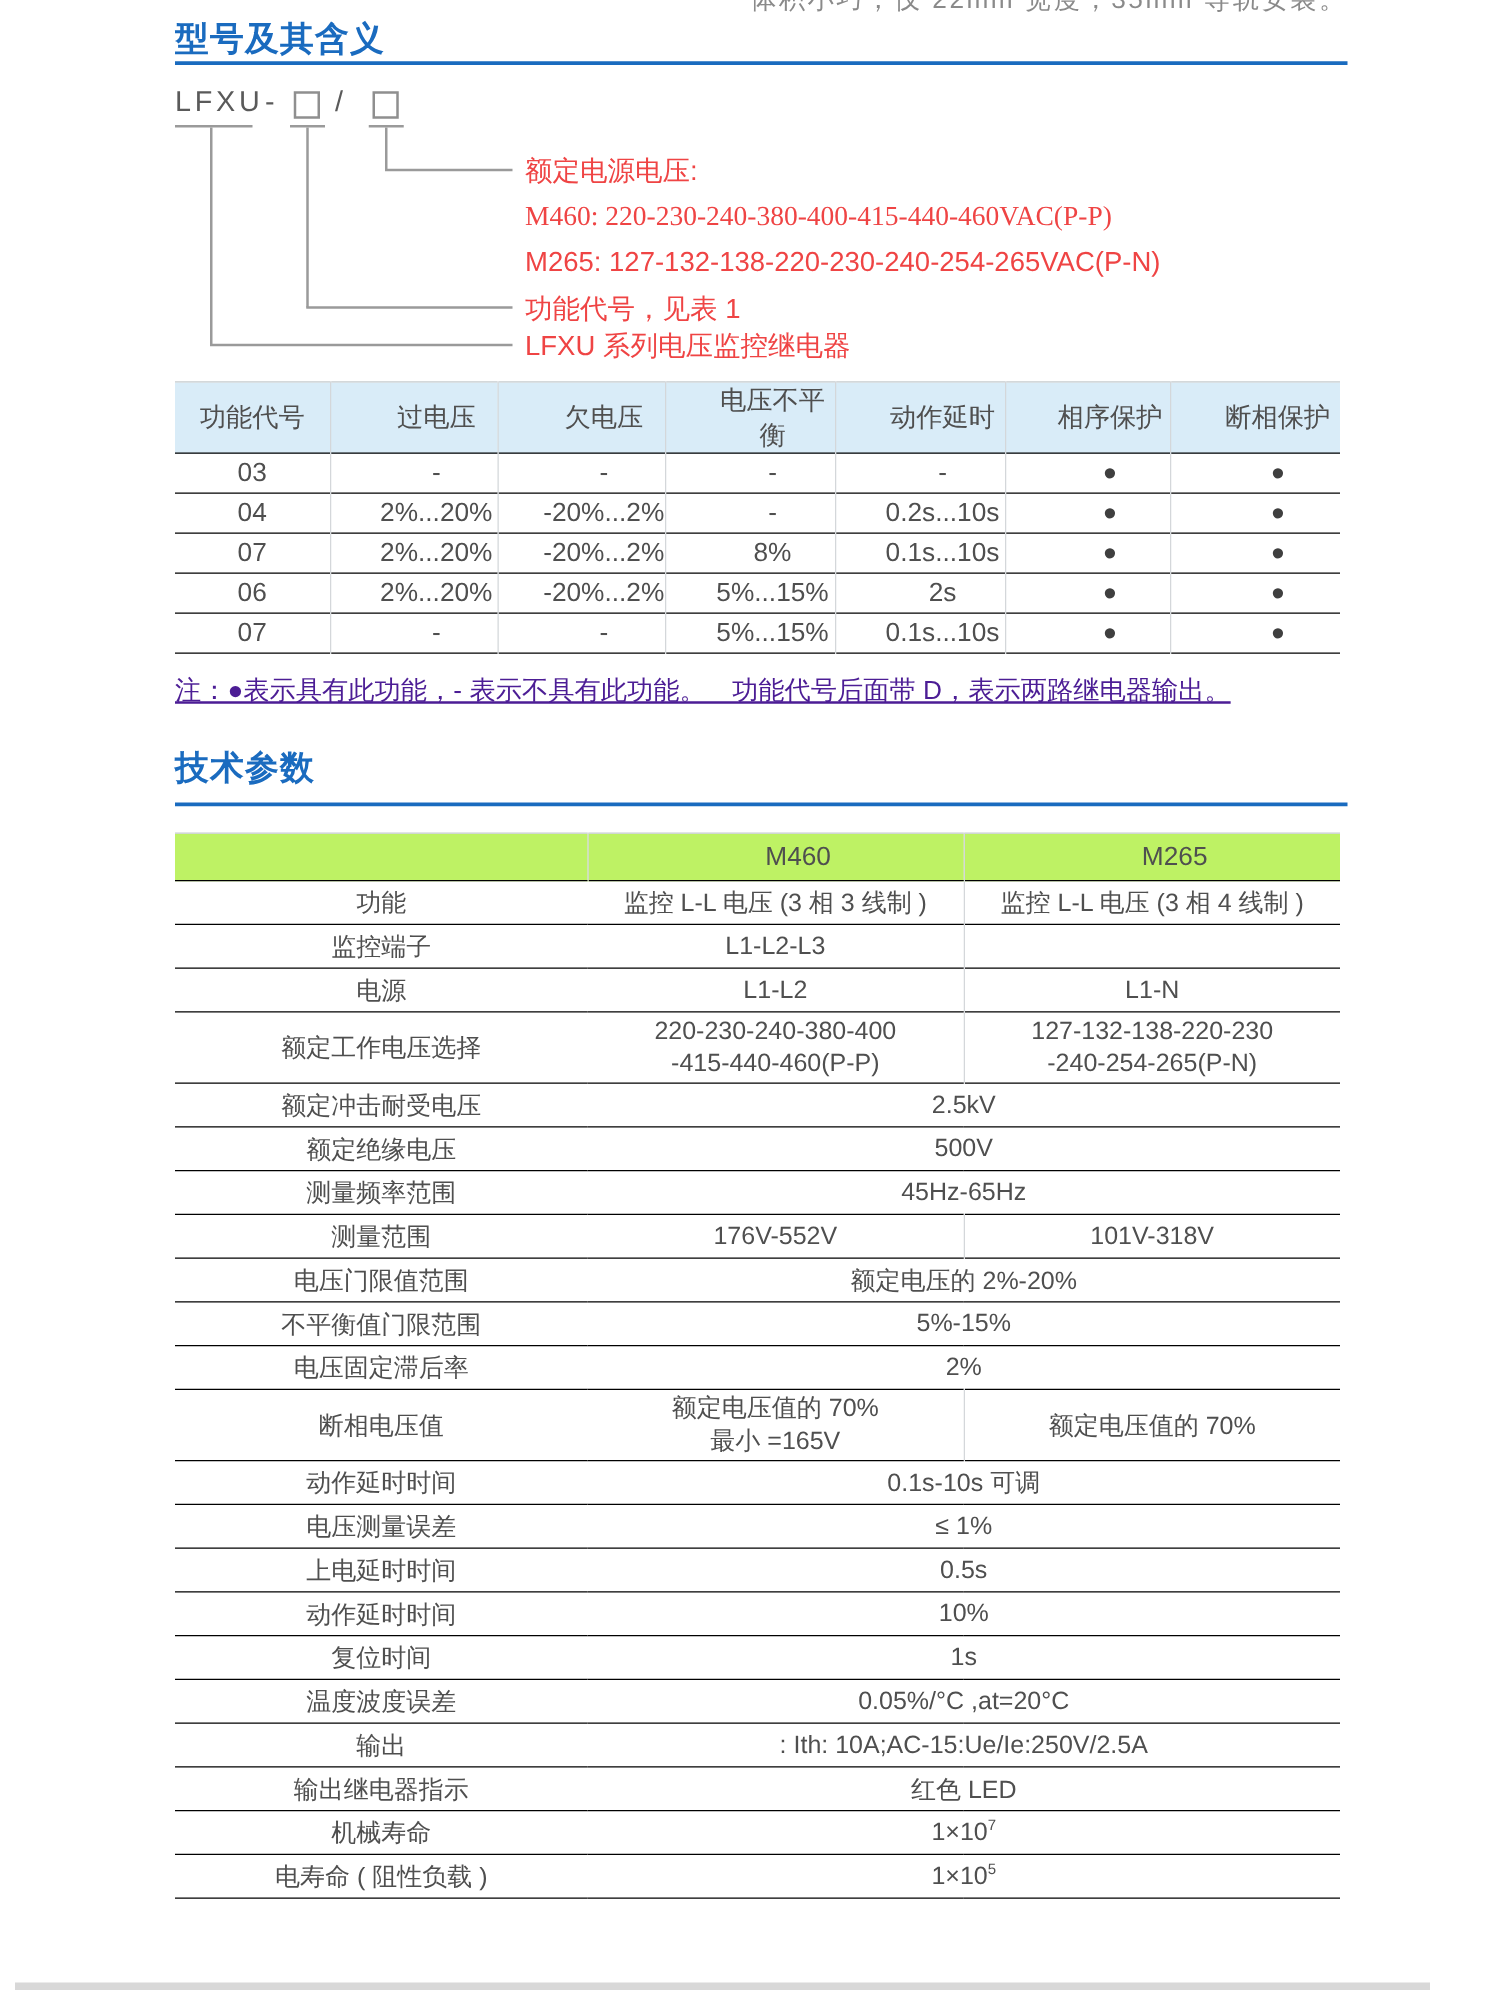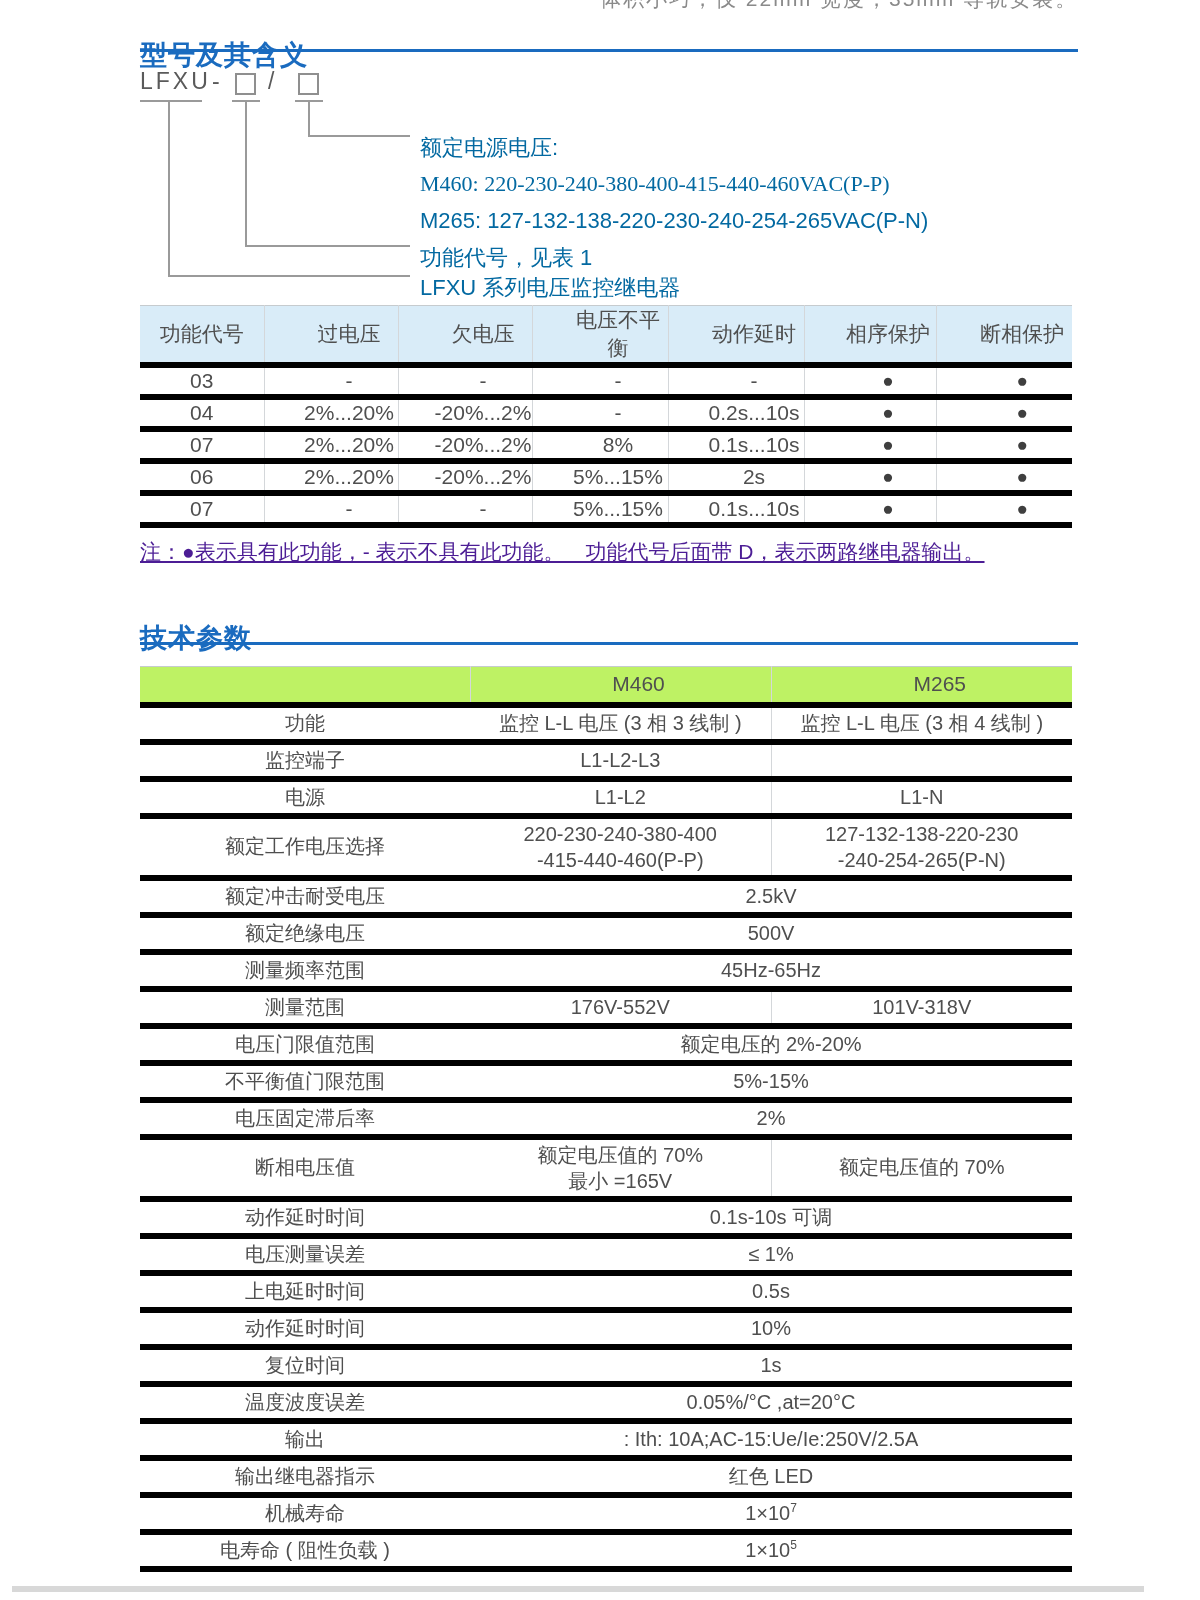--- a/index.html
+++ b/index.html
@@ -13,33 +13,33 @@
     overflow:hidden;
   }
   
   .top-clipped {
     position:absolute; top:-15px; left:600px;
     font-size:21px; color:#8a8a8a; letter-spacing:2px; white-space:nowrap;
   }
   
   .sec-title {
     position:absolute; left:140px;
-    font-size:27px; font-weight:700; color:#1a6bbf; letter-spacing:1px;margin-top:24px;
+    font-size:27px; font-weight:700; color:#1a6bbf; letter-spacing:1px;
   }
   .sec-rule {
     position:absolute; left:140px; width:938px; height:3px; background:#1a6bbf;
   }
   #sec1-title { top:13px; }
   #sec1-rule  { top:49px; }
   #sec2-title { top:596px; }
   #sec2-rule  { top:642px; }
 
   
   .diagram { position:absolute; top:60px; left:140px; width:950px; height:250px; }
-  .diagram .txt { position:absolute; font-size:22px; color:#0369a1; white-space:nowrap;margin-top:11px; }
+  .diagram .txt { position:absolute; font-size:22px; color:#ef4444; white-space:nowrap; }
   .model-code { position:absolute; top:8px; left:0; font-size:23px; color:#5a5a5a; }
   .model-code span { position:absolute; top:0; }
   .mc-prefix { left:0; letter-spacing:3px; }
   .mc-dash   { left:72px; }
   .mc-slash  { left:128px; }
   .code-box  { position:absolute; top:13px; width:21px; height:22px; border:2px solid #8f8f8f; background:#fff; }
   #box1 { left:95px; }
   #box2 { left:158px; }
   .uline { position:absolute; top:40px; height:2px; background:#9a9a9a; }
   #ul-prefix { left:0;    width:62px; }
@@ -57,21 +57,21 @@
   #lbl-m460     { top:100px; left:280px;font-family:Liberation Serif, serif; }
   #lbl-m265     { top:137px; left:280px; }
   #lbl-function { top:172px; left:280px; }
   #lbl-series   { top:202px; left:280px; }
 
   
   table { border-collapse:collapse; table-layout:fixed; font-size:20px; color:#4f4f4f; }
   .fn-table-wrap   { position:absolute; top:305px; left:140px; }
   .tech-table-wrap { position:absolute; top:666px; left:140px; }
   table { border-top:1px solid #c6cbce; }
-  tr { border-bottom:6px solid #000000; }
+  tr { border-bottom:1px solid #000000; }
   th, td { text-align:center; vertical-align:middle; font-weight:normal; }
   td + td, th + th { border-left:1px solid #d4d7da;padding-left:36px; }
   .fn-table { width:932px; }
   .fn-table thead th { background:#d9ecf8; height:37px; font-size:21px; }
   .fn-table tbody td { height:32px; font-size:21px; }
   .fn-table .dot { font-size:19px; color:#3f3f3f; }
   .tech-table { width:932px; }
   .tech-table thead th { background:#bef264; height:38px; font-size:21px; }
   .tech-table tbody th { border-left:none; }
   .tech-table tbody th, .tech-table tbody td { height:35px; font-size:20px; padding:2px 4px; }

